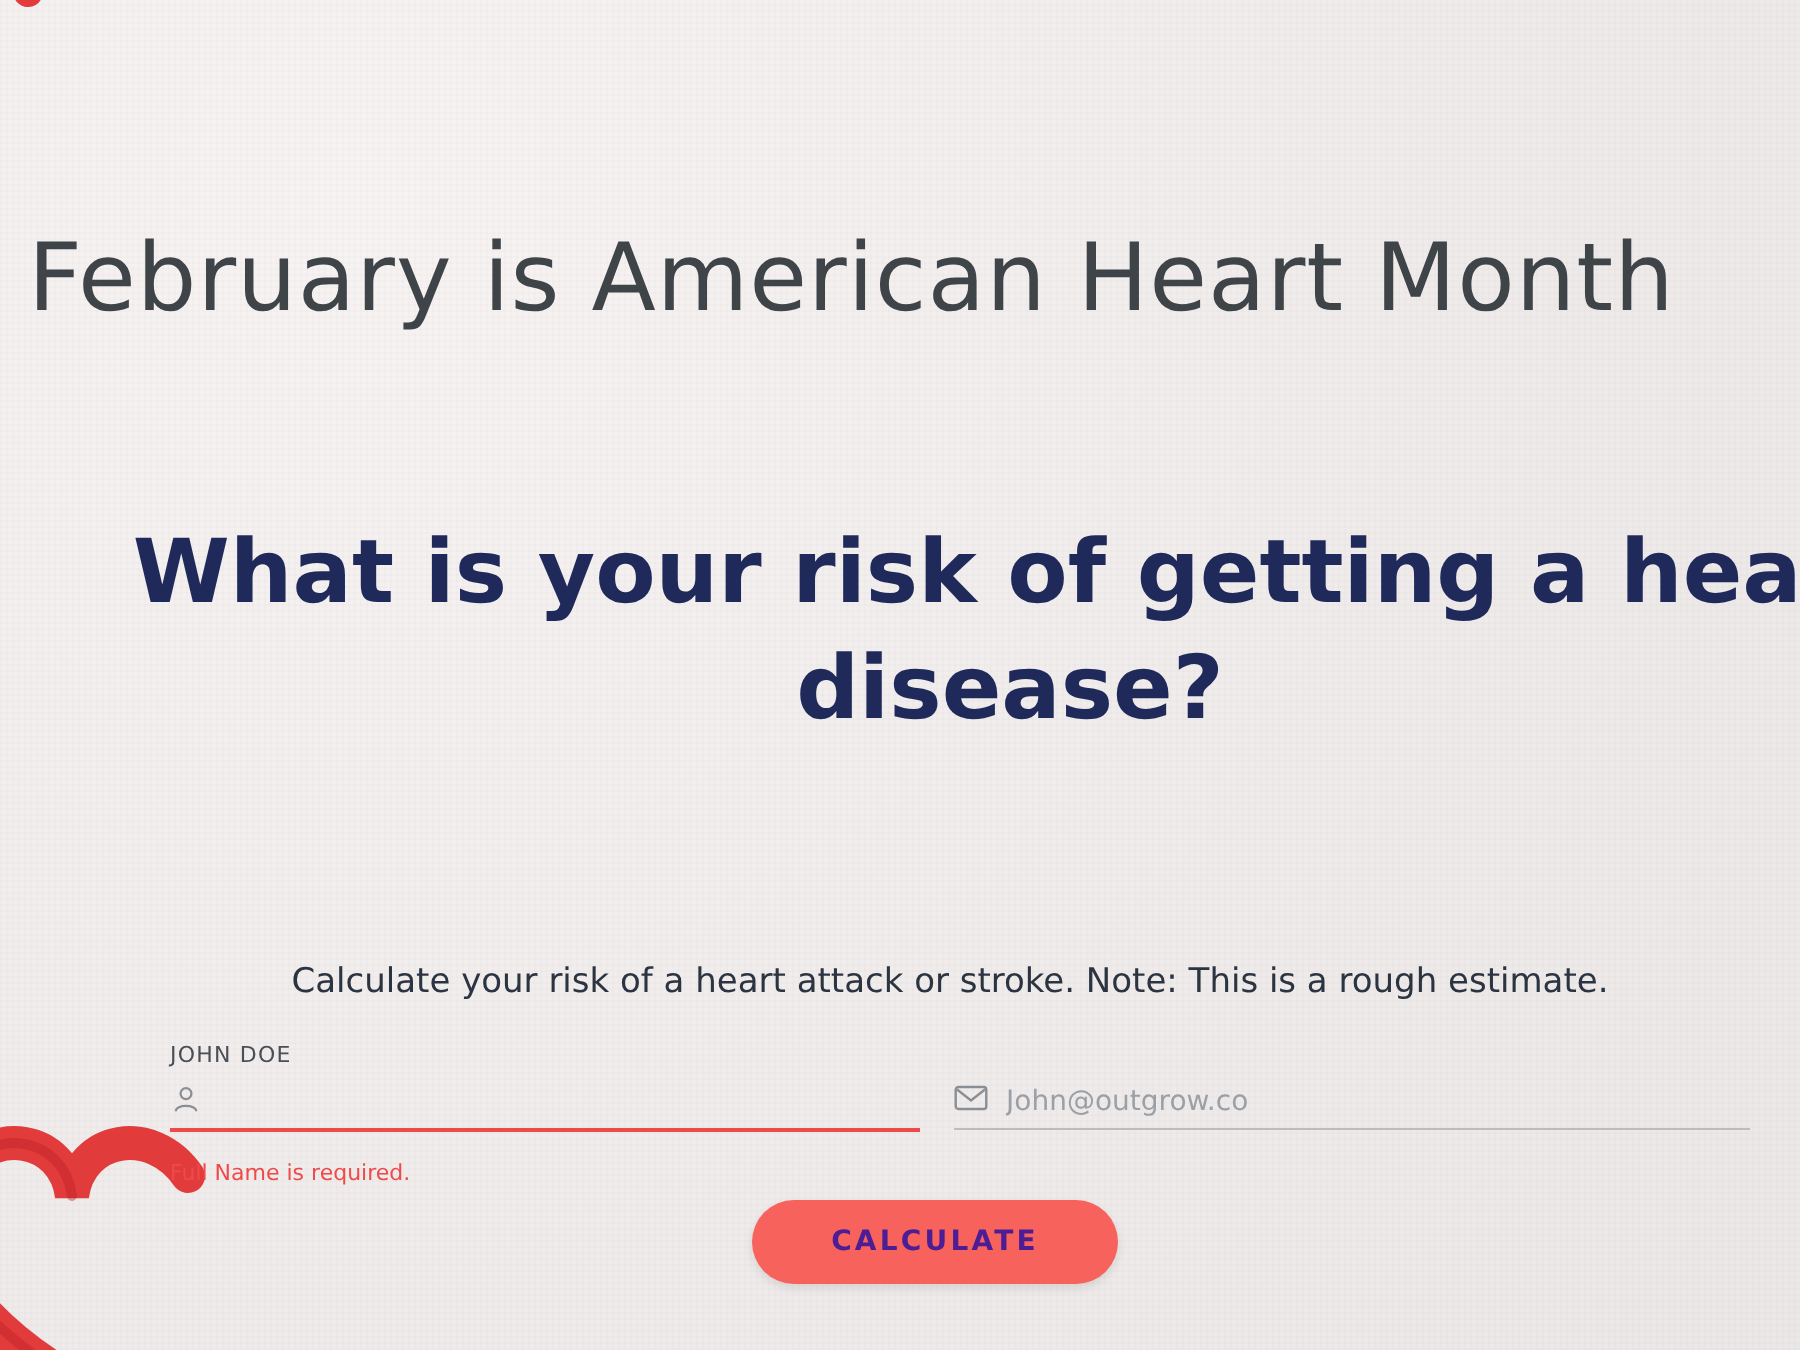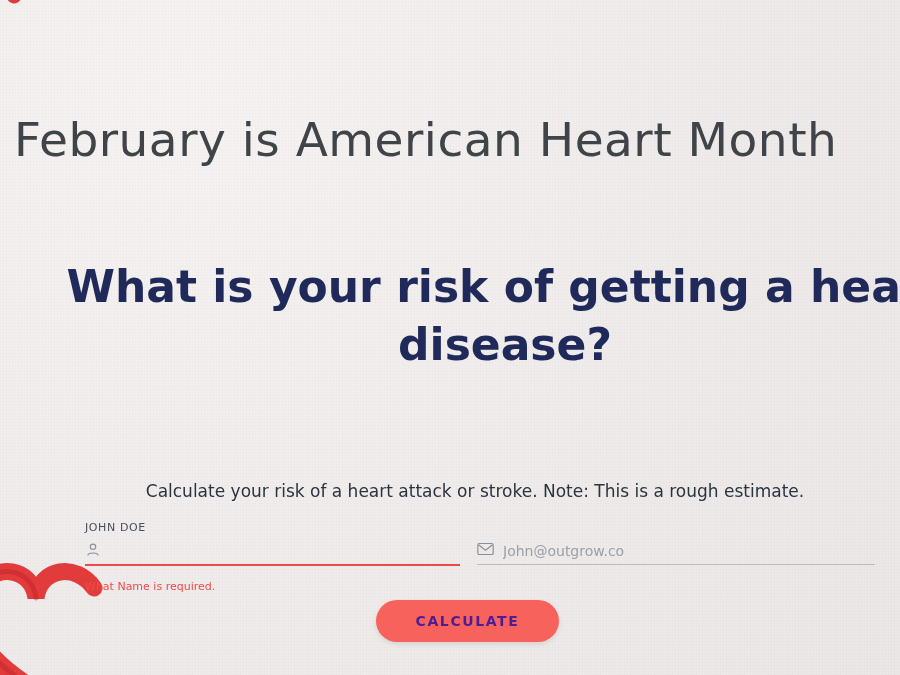--- a/index.html
+++ b/index.html
@@ -209,21 +209,21 @@
       <div class="field-row">
         <span class="field-icon">
           <svg viewBox="0 0 20 20" width="16" height="16">
             <circle cx="10" cy="6" r="3.4" fill="none" stroke="#8a8f96" stroke-width="1.4"></circle>
             <path d="M3.6 17 C 3.6 12.6, 16.4 12.6, 16.4 17" fill="none" stroke="#8a8f96" stroke-width="1.4"></path>
           </svg>
         </span>
         <input class="field-input" type="text" value="" placeholder="" style="">
       </div>
       <div class="underline error"></div>
-      <div class="error-msg">What Name is required.</div>
+      <div class="error-msg">Full Name is required.</div>
     </div>
 
     <div class="field email">
       <div class="field-row">
         <span class="field-icon">
           <svg viewBox="0 0 20 16" width="17" height="14">
             <rect x="1" y="1.5" width="18" height="13" rx="1.6" fill="none" stroke="#8a8f96" stroke-width="1.4"></rect>
             <path d="M1.8 3 L10 9.4 L18.2 3" fill="none" stroke="#8a8f96" stroke-width="1.4"></path>
           </svg>
         </span>

